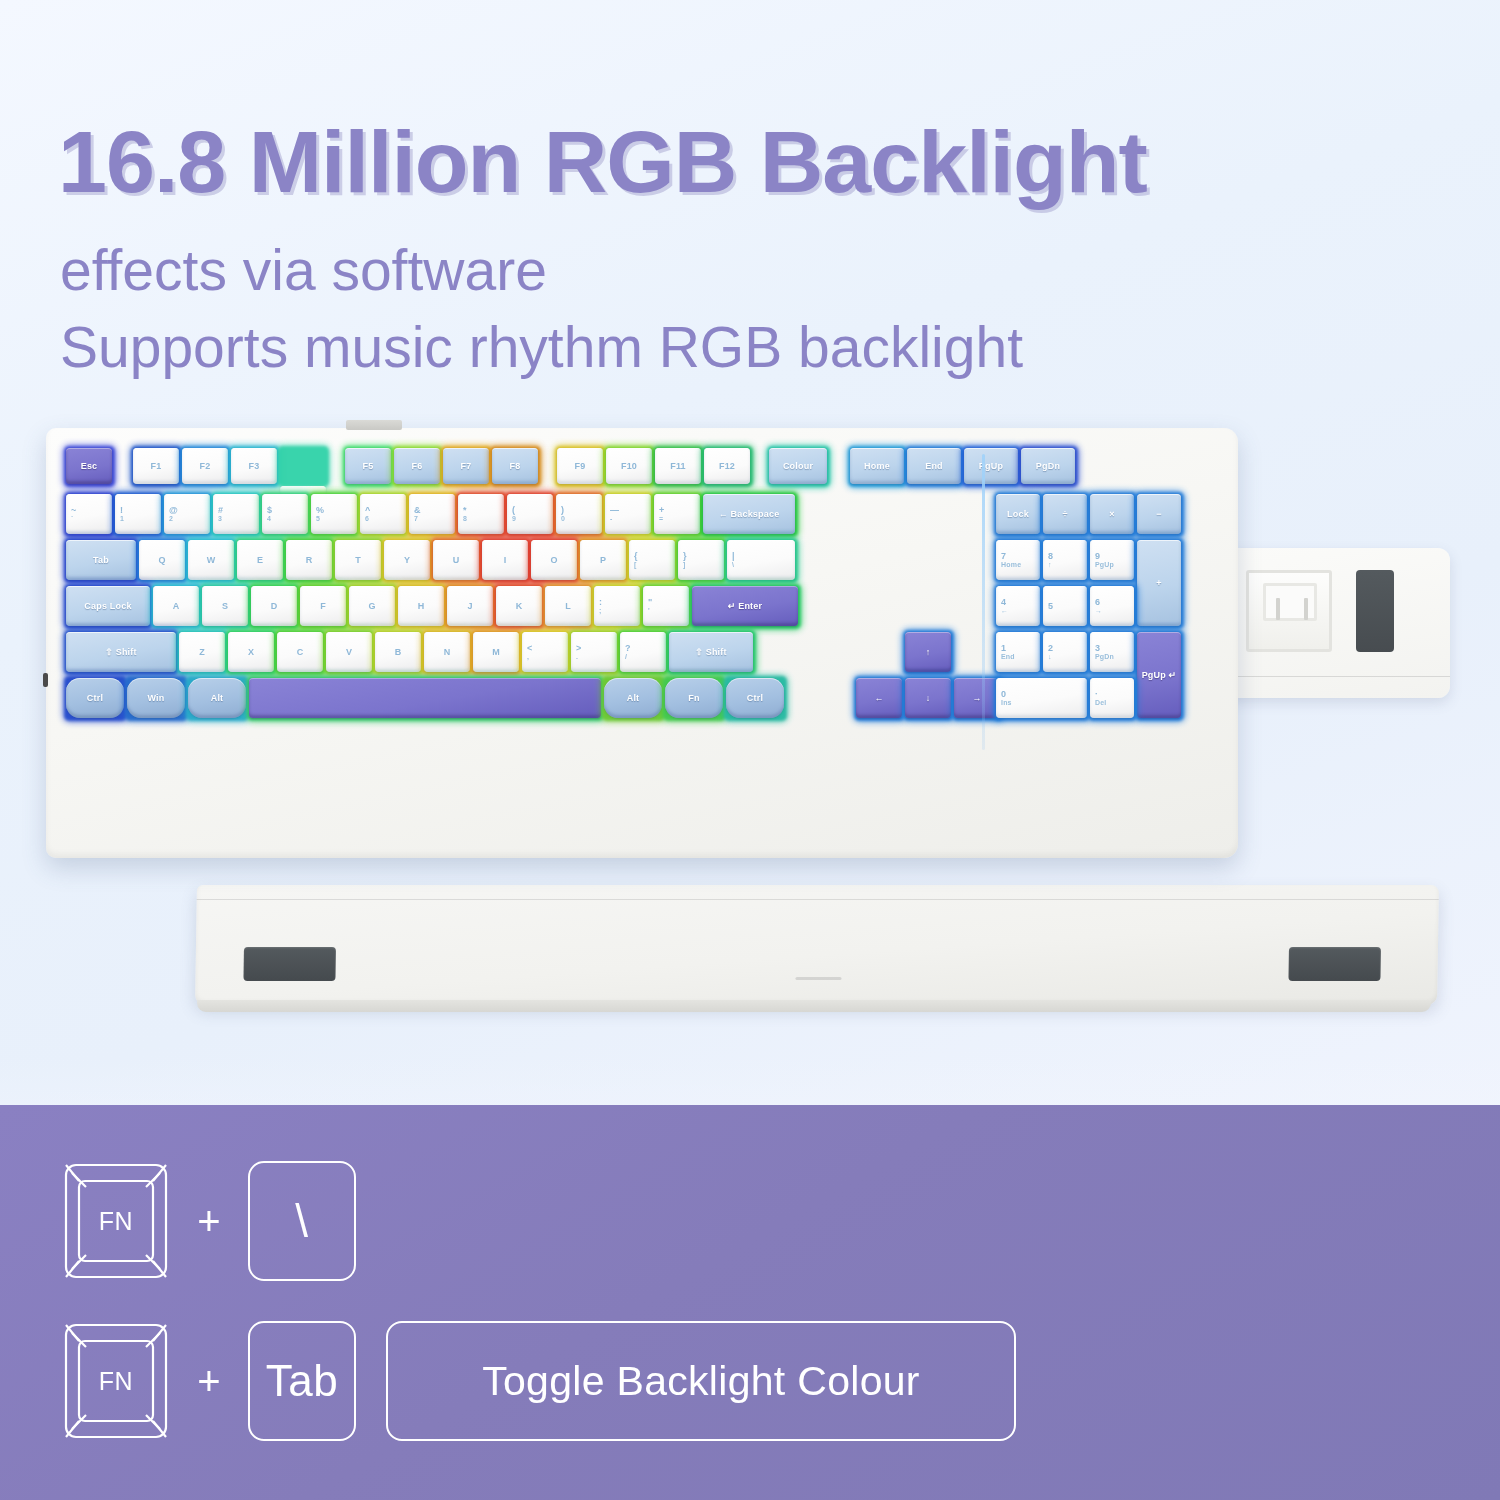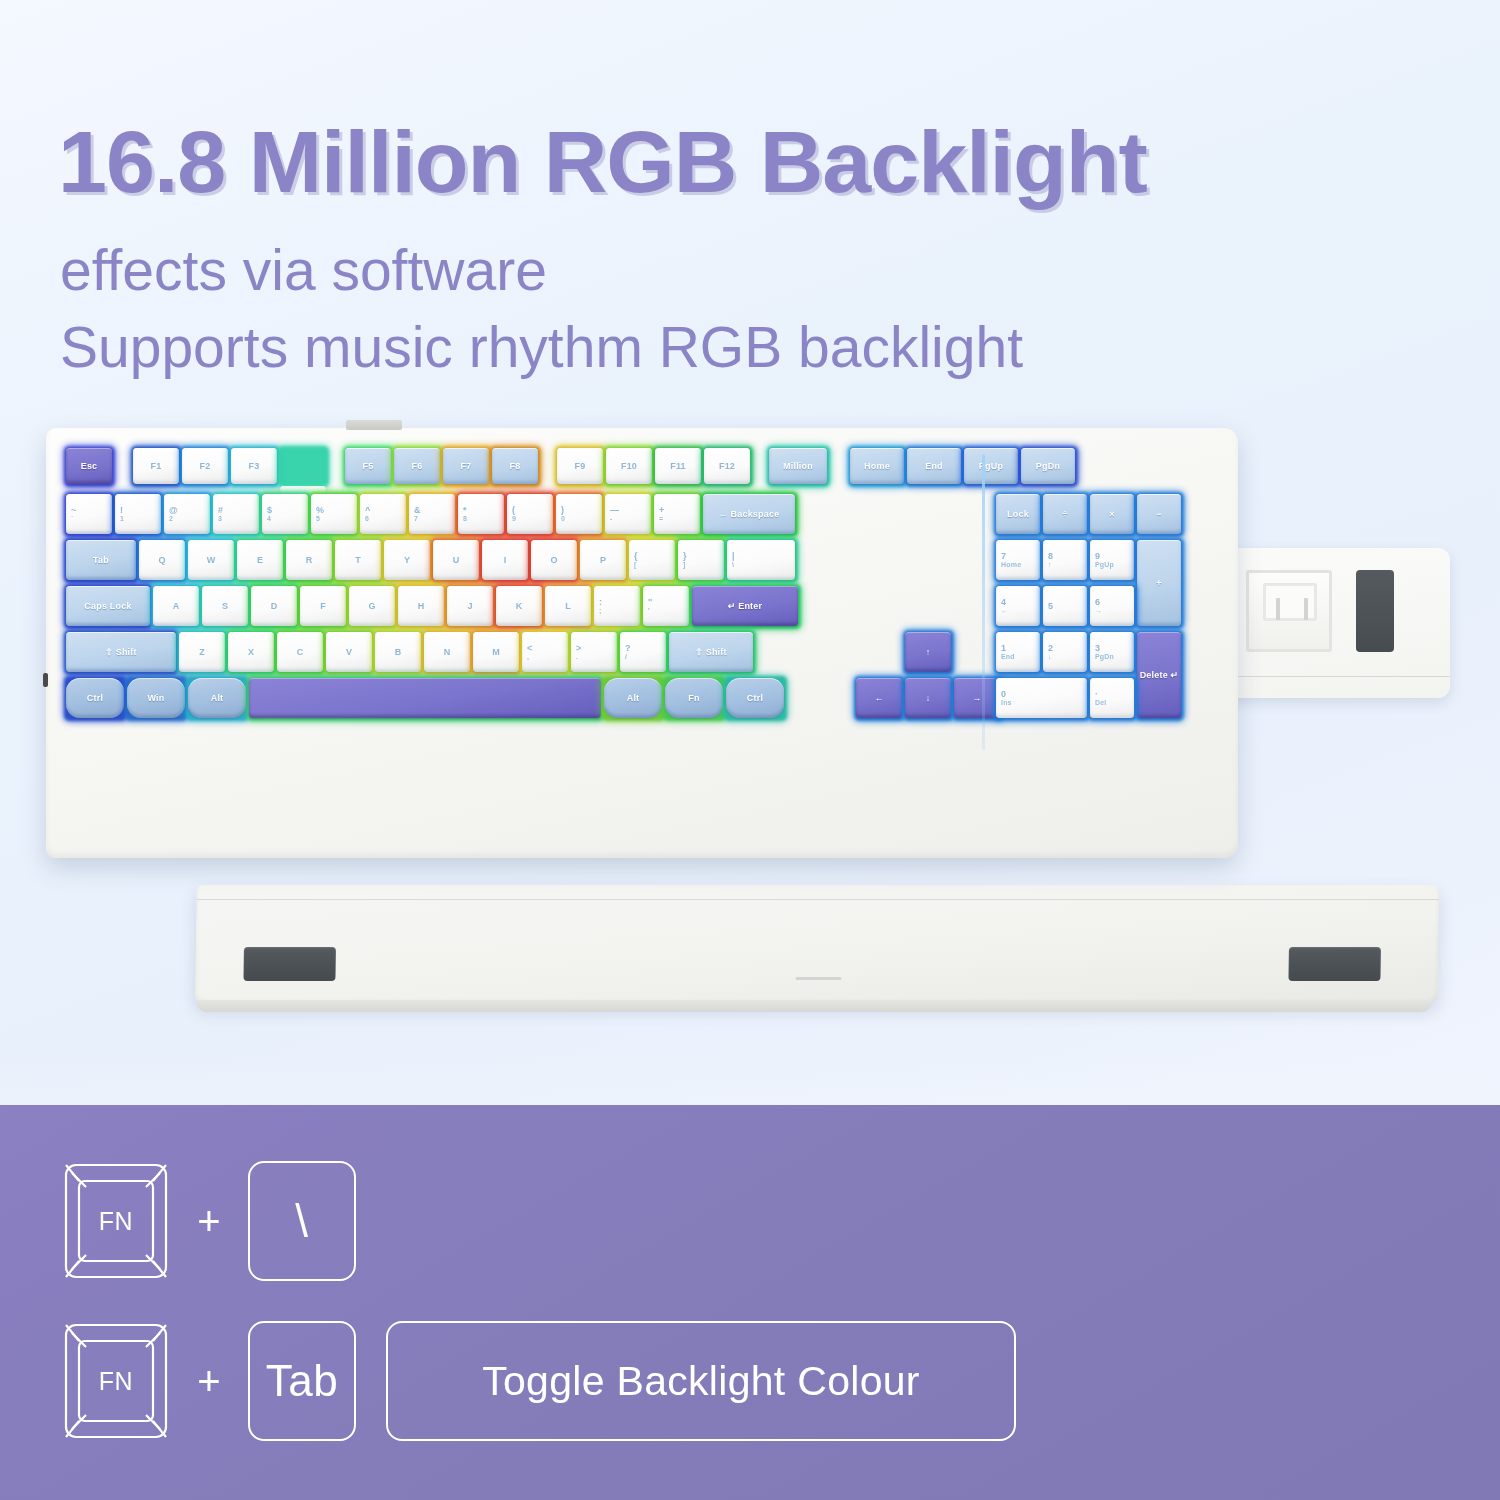--- a/index.html
+++ b/index.html
@@ -355,21 +355,21 @@
           <div class="glow" style="left: 586.5px; top: -2.5px; width: 51px; height: 41px; background: rgb(47, 191, 68); box-shadow: rgb(47, 191, 68) 0px 0px 7px;"></div>
           <div class="key k-white center" style="left: 589px; top: 0px; width: 46px; height: 36px;">
             <span class="lbl">F11</span>
           </div>
           <div class="glow" style="left: 635.5px; top: -2.5px; width: 51px; height: 41px; background: rgb(34, 187, 110); box-shadow: rgb(34, 187, 110) 0px 0px 7px;"></div>
           <div class="key k-white center" style="left: 638px; top: 0px; width: 46px; height: 36px;">
             <span class="lbl">F12</span>
           </div>
           <div class="glow" style="left: 700.5px; top: -2.5px; width: 63px; height: 41px; background: rgb(34, 196, 166); box-shadow: rgb(34, 196, 166) 0px 0px 7px;"></div>
           <div class="key k-blue center" style="left: 703px; top: 0px; width: 58px; height: 36px;">
-            <span class="lbl">Million</span>
+            <span class="lbl">Colour</span>
           </div>
           <div class="glow" style="left: 781.5px; top: -2.5px; width: 59px; height: 41px; background: rgb(31, 154, 216); box-shadow: rgb(31, 154, 216) 0px 0px 7px;"></div>
           <div class="key k-blue center" style="left: 784px; top: 0px; width: 54px; height: 36px;">
             <span class="lbl">Home</span>
           </div>
           <div class="glow" style="left: 838.5px; top: -2.5px; width: 59px; height: 41px; background: rgb(31, 122, 216); box-shadow: rgb(31, 122, 216) 0px 0px 7px;"></div>
           <div class="key k-blue center" style="left: 841px; top: 0px; width: 54px; height: 36px;">
             <span class="lbl">End</span>
           </div>
           <div class="glow" style="left: 895.5px; top: -2.5px; width: 59px; height: 41px; background: rgb(32, 96, 216); box-shadow: rgb(32, 96, 216) 0px 0px 7px;"></div>
@@ -717,21 +717,21 @@
             <span class="lbl toplbl">2</span>
             <span class="lbl sublbl">↓</span>
           </div>
           <div class="glow" style="left: 1021.5px; top: 181.5px; width: 49px; height: 45px; background: rgb(31, 122, 216); box-shadow: rgb(31, 122, 216) 0px 0px 7px;"></div>
           <div class="key k-white" style="left: 1024px; top: 184px; width: 44px; height: 40px;">
             <span class="lbl toplbl">3</span>
             <span class="lbl sublbl">PgDn</span>
           </div>
           <div class="glow" style="left: 1068.5px; top: 181.5px; width: 49px; height: 91px; background: rgb(31, 122, 216); box-shadow: rgb(31, 122, 216) 0px 0px 7px;"></div>
           <div class="key k-purple center" style="left: 1071px; top: 184px; width: 44px; height: 86px;">
-            <span class="lbl">Delete ↵</span>
+            <span class="lbl">PgUp ↵</span>
           </div>
           <div class="glow" style="left: 927.5px; top: 227.5px; width: 96px; height: 45px; background: rgb(31, 122, 216); box-shadow: rgb(31, 122, 216) 0px 0px 7px;"></div>
           <div class="key k-white" style="left: 930px; top: 230px; width: 91px; height: 40px;">
             <span class="lbl toplbl">0</span>
             <span class="lbl sublbl">Ins</span>
           </div>
           <div class="glow" style="left: 1021.5px; top: 227.5px; width: 49px; height: 45px; background: rgb(31, 122, 216); box-shadow: rgb(31, 122, 216) 0px 0px 7px;"></div>
           <div class="key k-white" style="left: 1024px; top: 230px; width: 44px; height: 40px;">
             <span class="lbl toplbl">·</span>
             <span class="lbl sublbl">Del</span>

